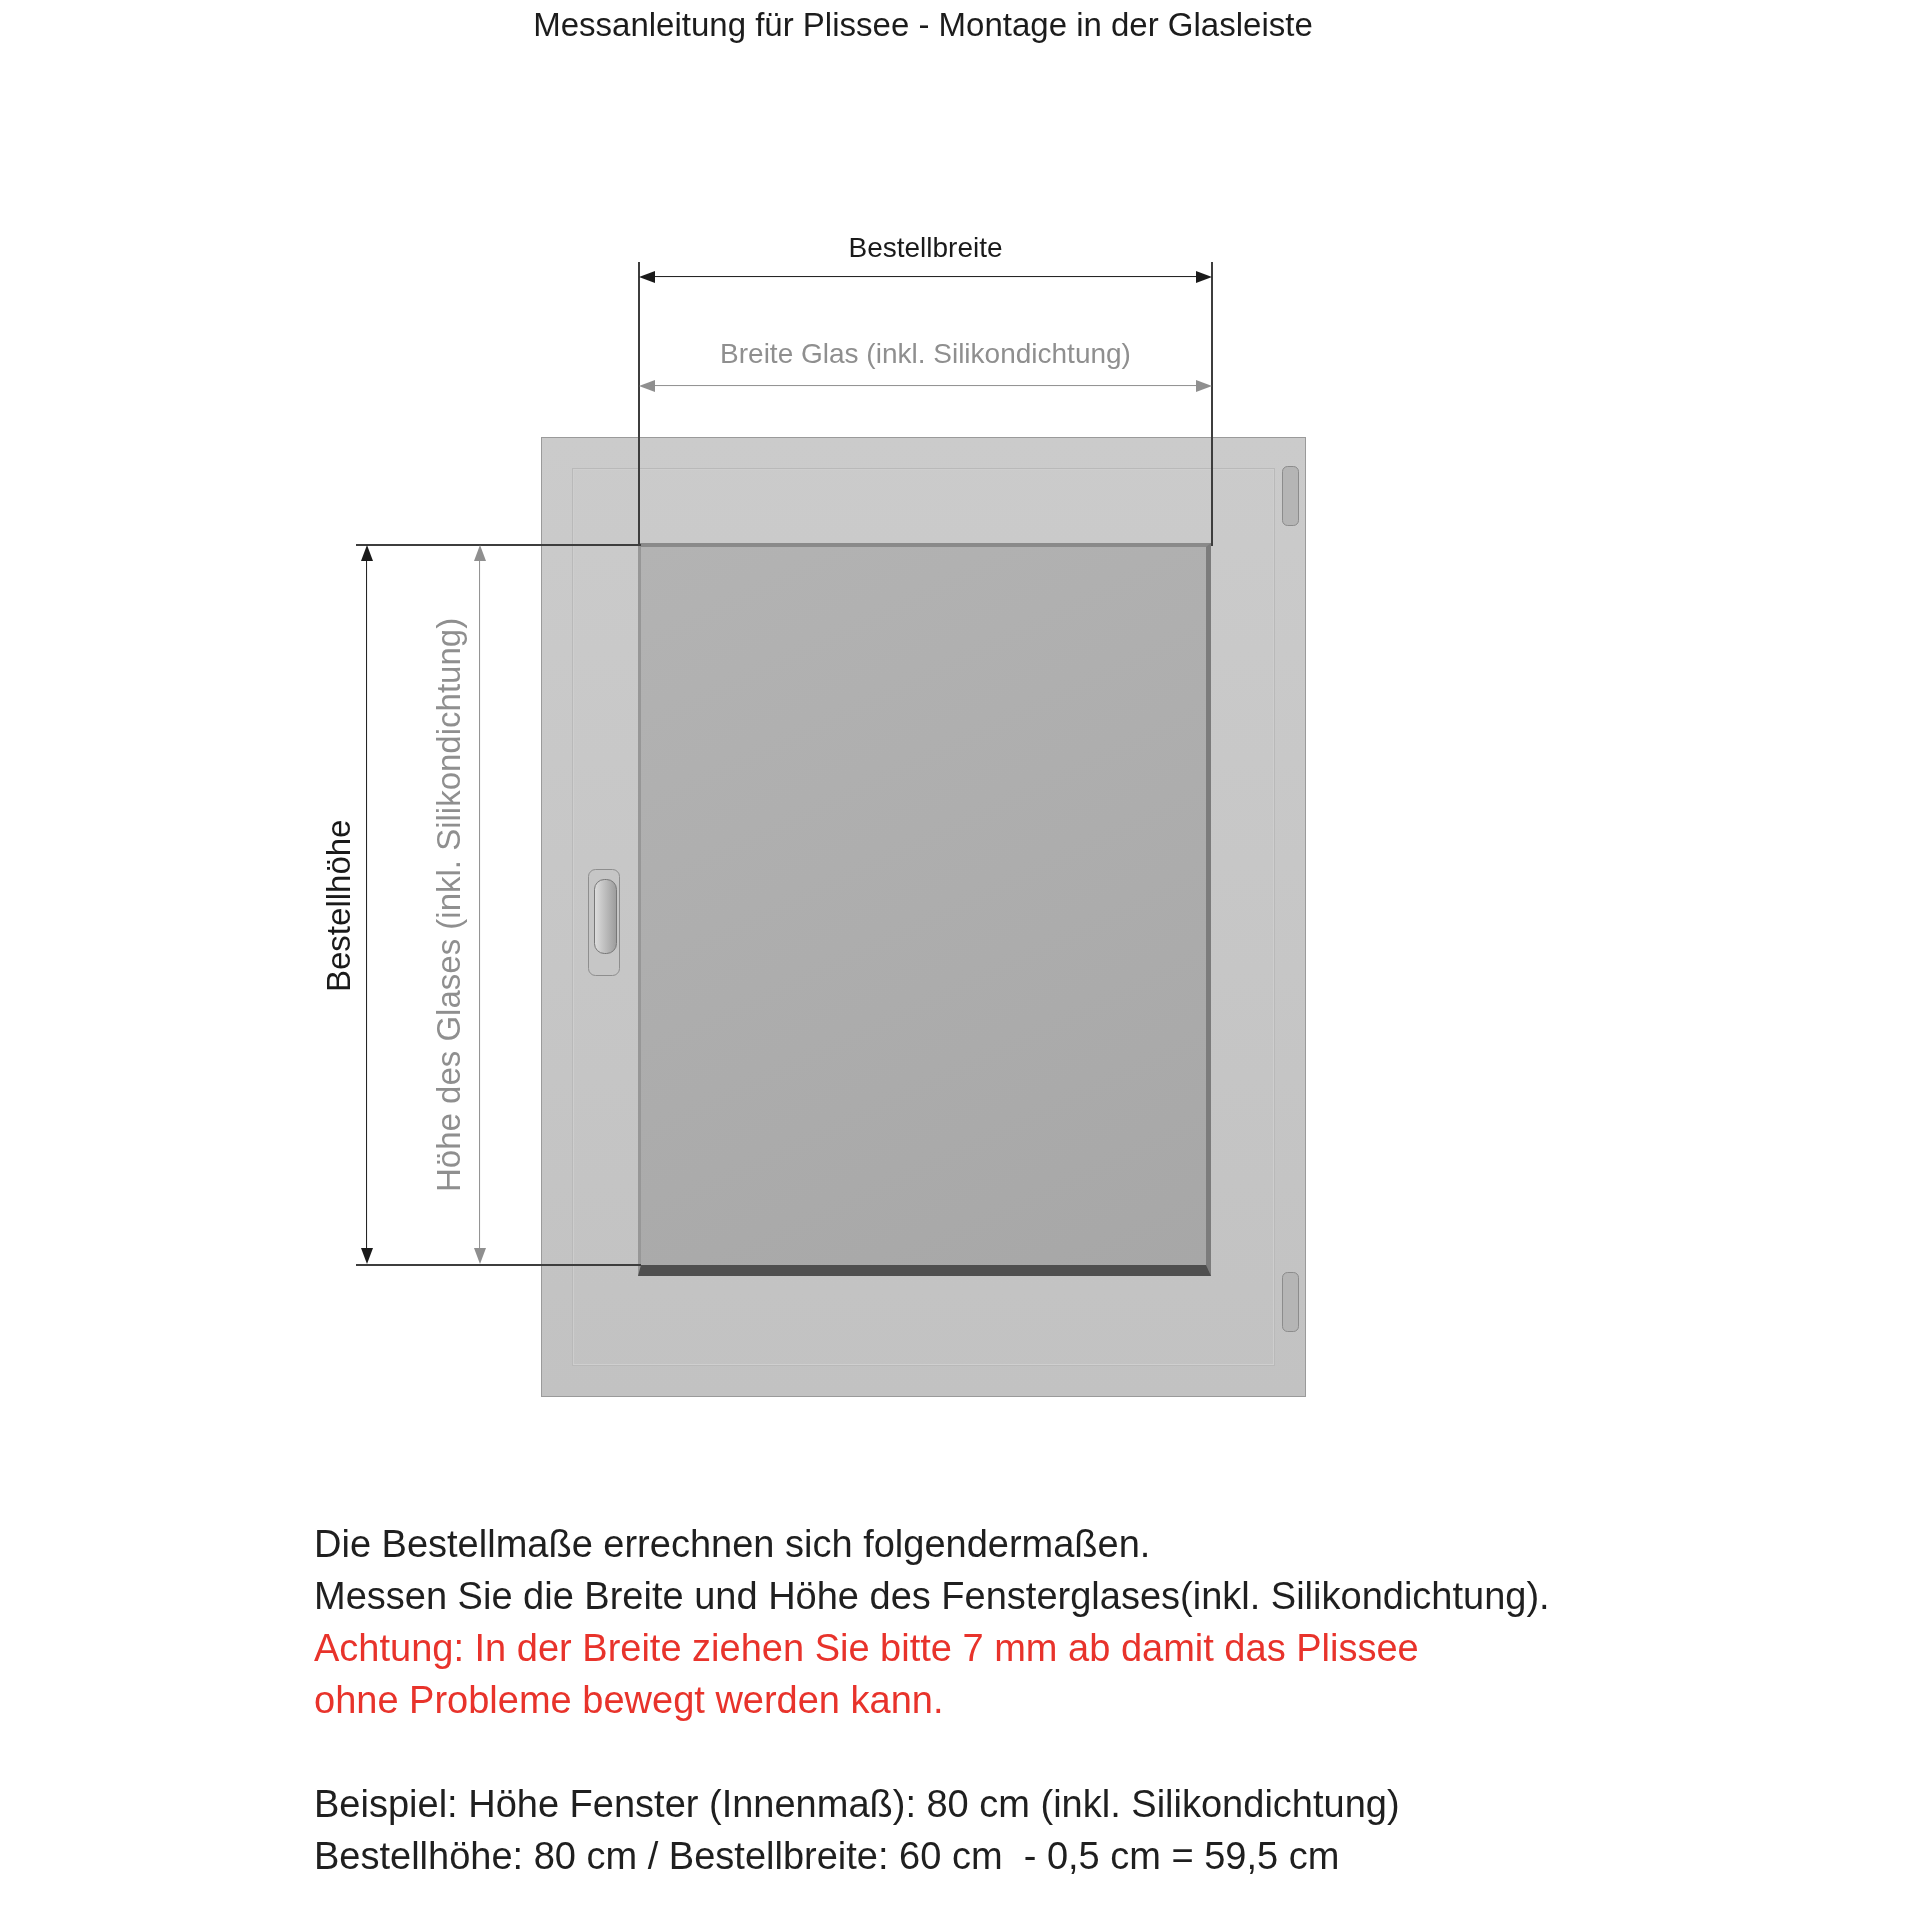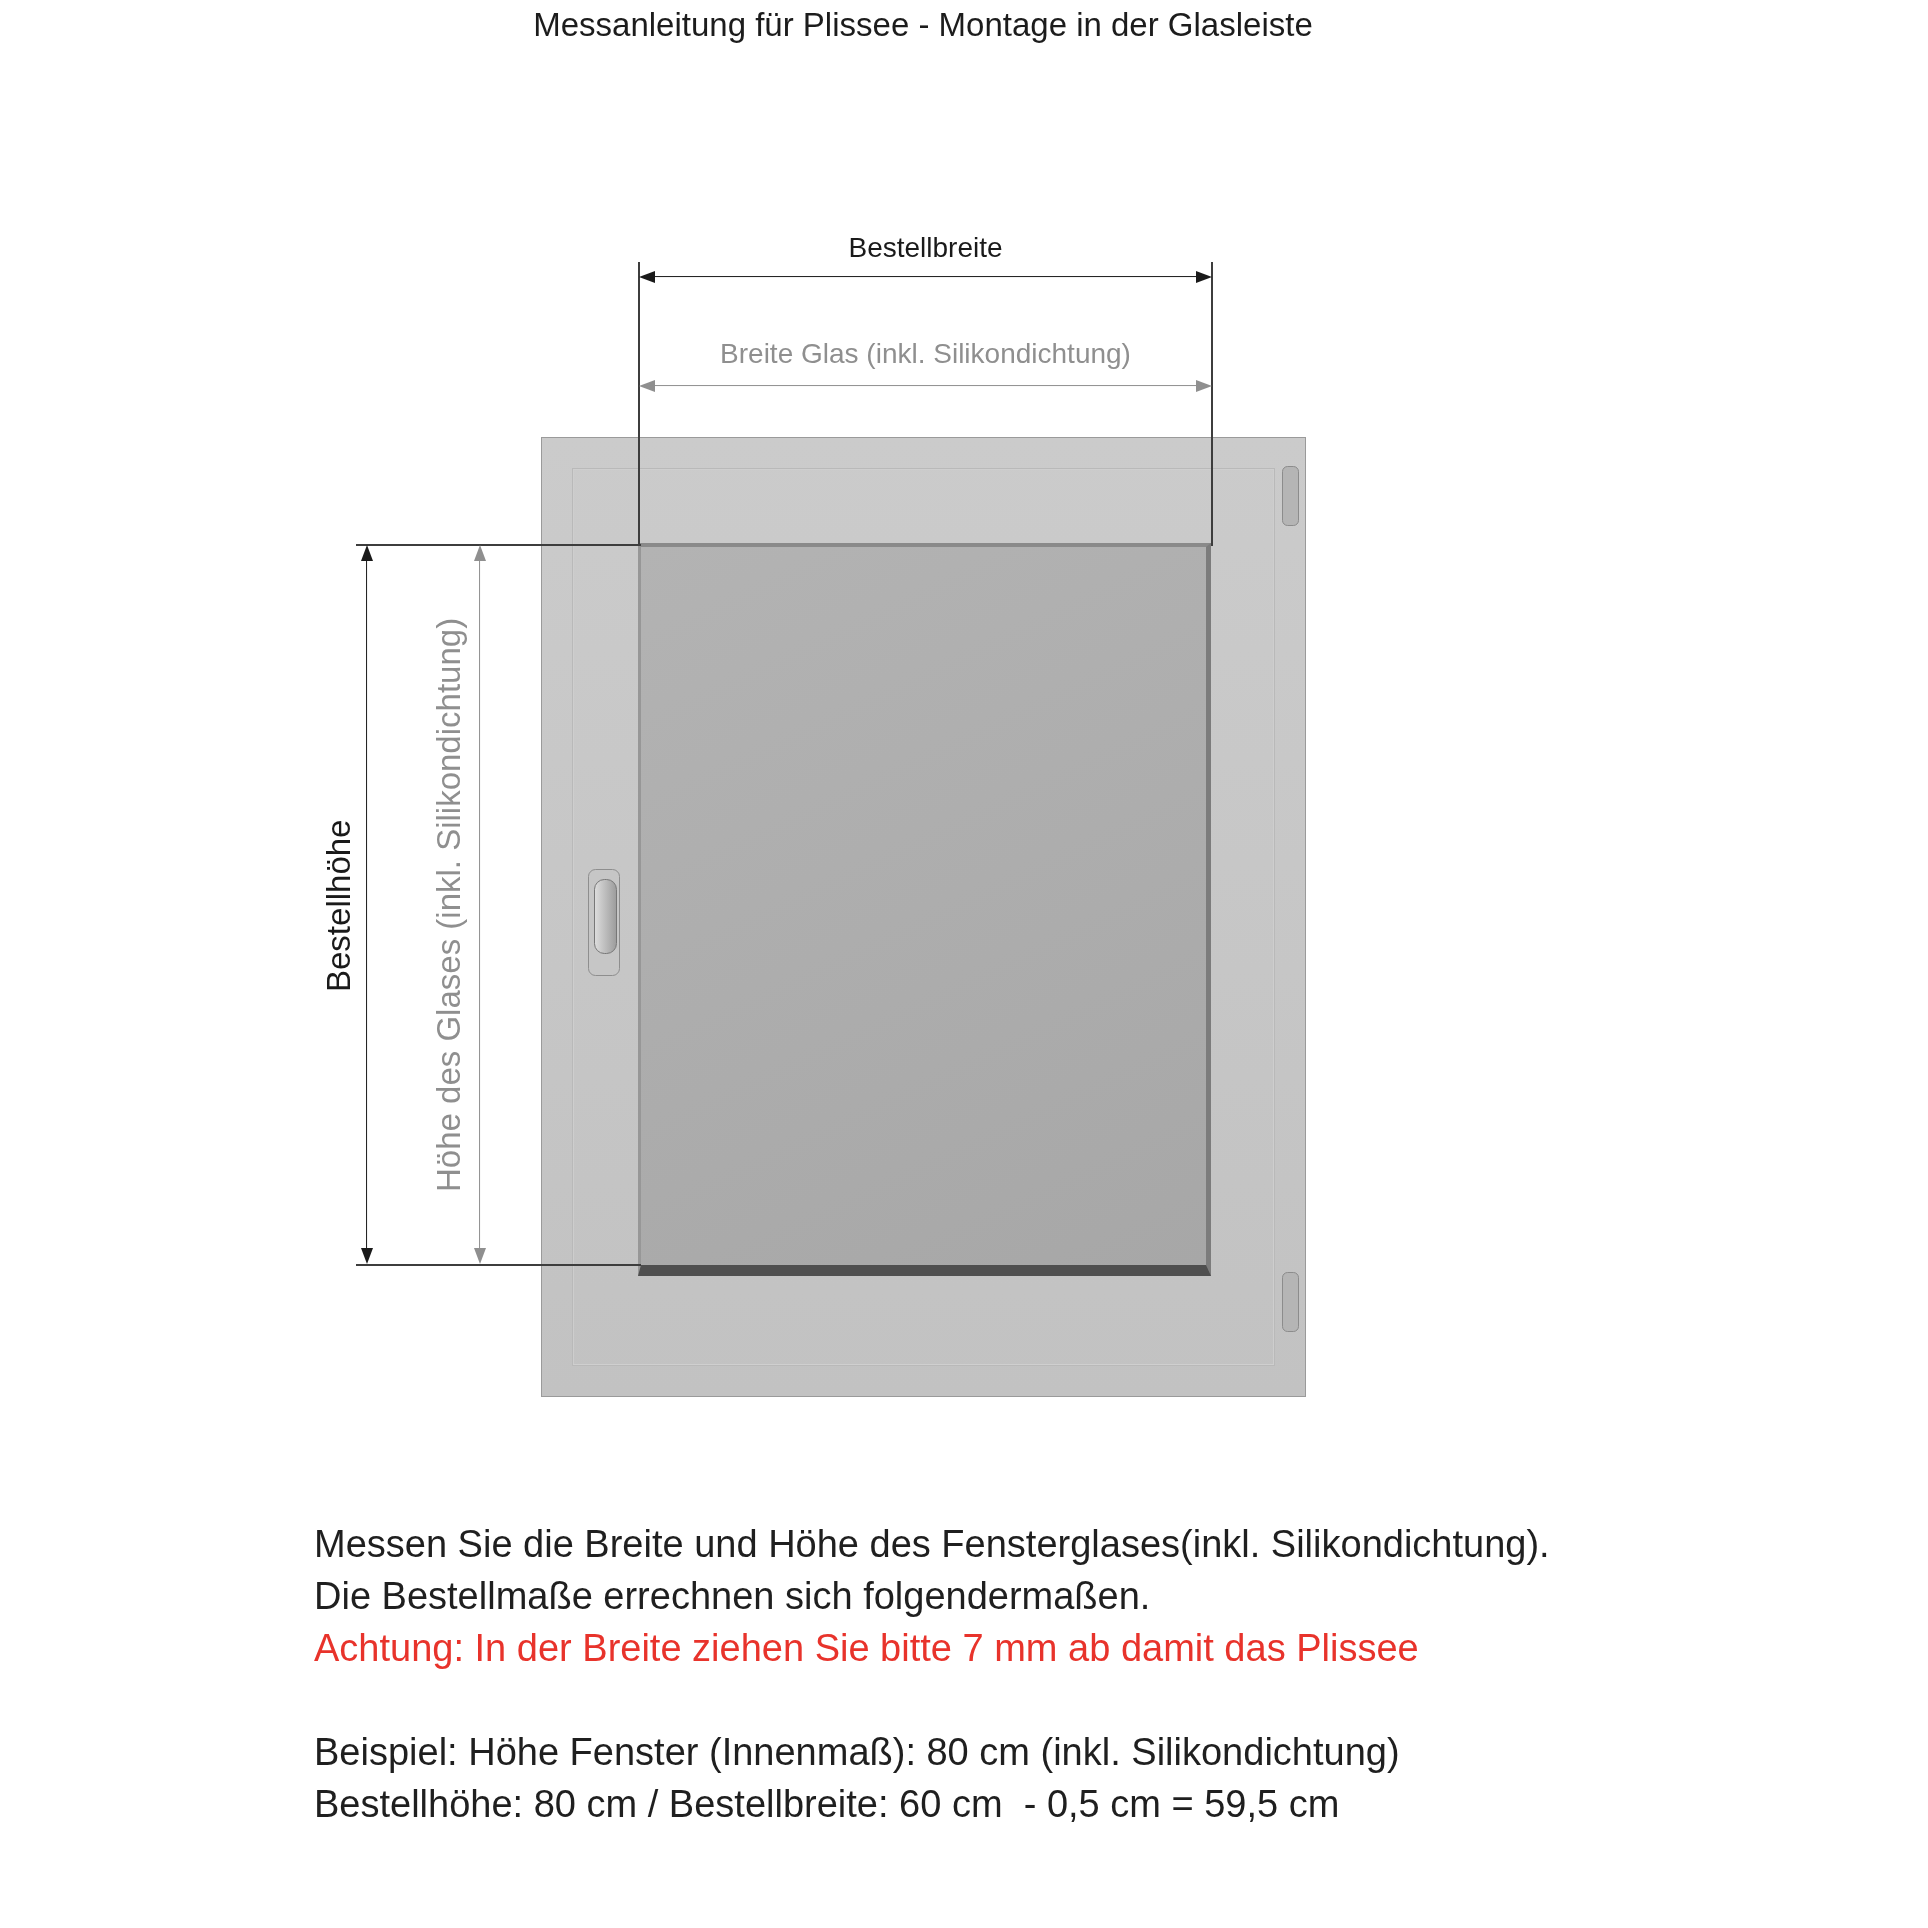--- a/index.html
+++ b/index.html
@@ -178,23 +178,24 @@
   </div>
 
   <div class="dim-label-v dim-secondary" style="left:428px; width:41px; top:594px; height:621px;">Höhe des Glases (inkl. Silikondichtung)</div>
   <div class="dim-v dim-secondary" style="left:473px; top:545px; height:719px;">
     <div class="ah ah-up"></div>
     <div class="line"></div>
     <div class="ah ah-down"></div>
   </div>
 
   <div class="instructions">
+    <p>Die Bestellmaße errechnen sich folgendermaßen.</p>
     <p>Messen Sie die Breite und Höhe des Fensterglases(inkl. Silikondichtung).</p>
-    <p>Die Bestellmaße errechnen sich folgendermaßen.</p>
     <p class="warning">Achtung: In der Breite ziehen Sie bitte 7 mm ab damit das Plissee</p>
+    <p class="warning">ohne Probleme bewegt werden kann.</p>
     <div class="example-block">
       <p>Beispiel: Höhe Fenster (Innenmaß): 80 cm (inkl. Silikondichtung)</p>
       <p>Bestellhöhe: 80 cm / Bestellbreite: 60 cm  - 0,5 cm = 59,5 cm</p>
     </div>
   </div>
 
 </div>
 
 
 </body></html>

